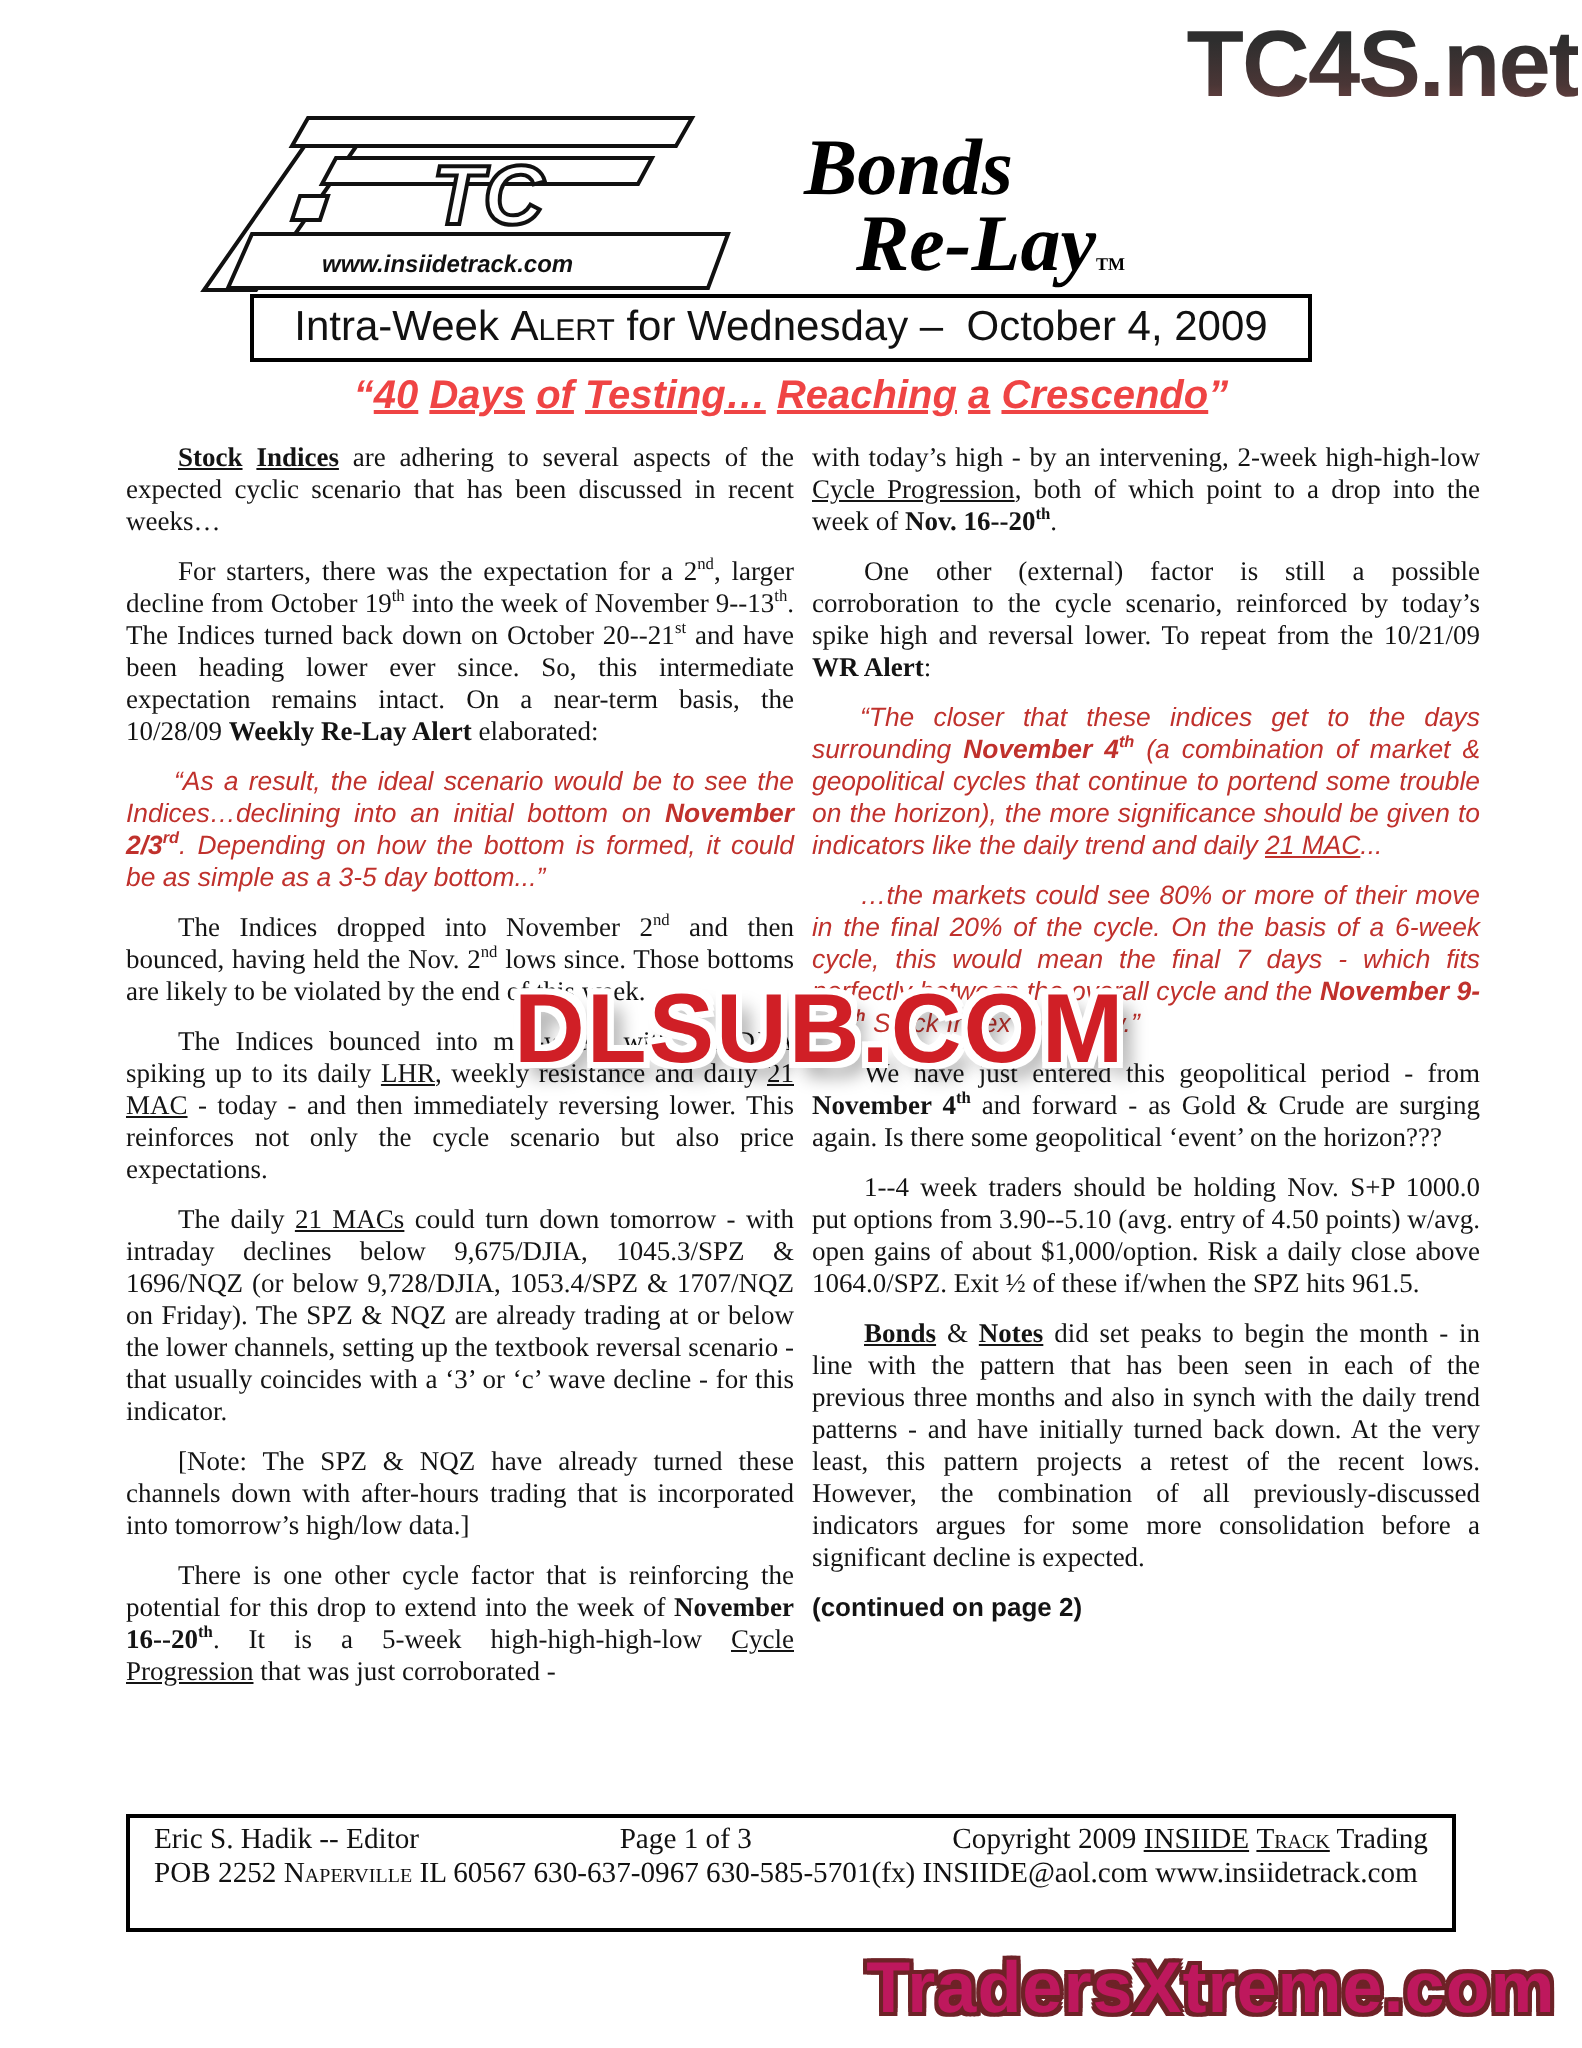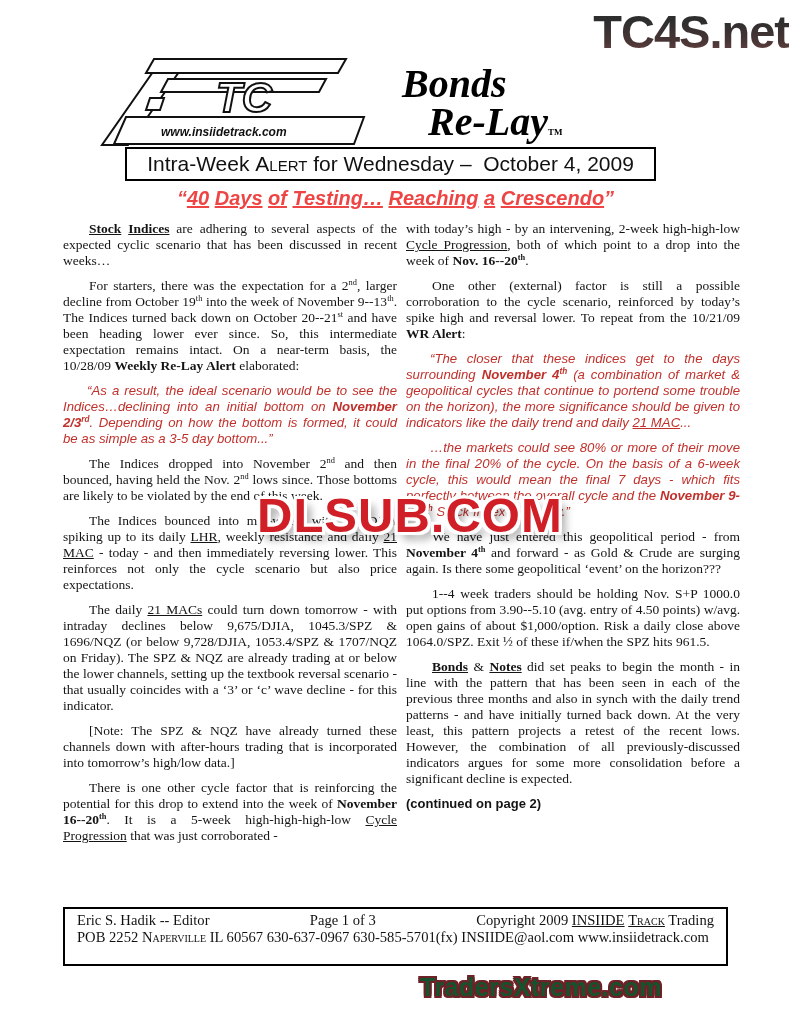--- a/index.html
+++ b/index.html
@@ -55,23 +55,23 @@
   .footer-row1 { display:flex; justify-content:space-between; }
   .footer-cell { white-space:pre; }
 
   
   .dlsub { position:absolute; top:487px; left:257px; font-family:"Liberation Sans", sans-serif;
     font-weight:bold; font-size:49px; letter-spacing:1px; color:#d01f26;
     text-shadow:-3px -3px 0 #fff, 3px -3px 0 #fff, -3px 3px 0 #fff, 3px 3px 0 #fff,
       0 -3px 0 #fff, 0 3px 0 #fff, -3px 0 0 #fff, 3px 0 0 #fff, 6px 7px 9px rgba(0,0,0,0.40); }
 
   
-  .tradersx { position:absolute; top:973px; left:420px; width:371px; 
-    font-family:"Liberation Sans", sans-serif; font-weight:bold; font-size:25px; letter-spacing:0.5px;
-    color:#14532d;
+  .tradersx { position:absolute; top:973px; left:420px; width:371px; text-align:center;
+    font-family:"Liberation Sans", sans-serif; font-weight:bold; font-size:36px; letter-spacing:0.5px;
+    color:#be185d;
     text-shadow:-2px -2px 0 #6e2227, 2px -2px 0 #6e2227, -2px 2px 0 #6e2227, 2px 2px 0 #6e2227,
       0 -2px 0 #6e2227, 0 2px 0 #6e2227, -2px 0 0 #6e2227, 2px 0 0 #6e2227,
       0 0 10px rgba(255,255,255,0.95); }
 </style>
 </head>
 <body>
 
 <div class="page">
 
   <div class="tc4s">TC4S.net</div>

